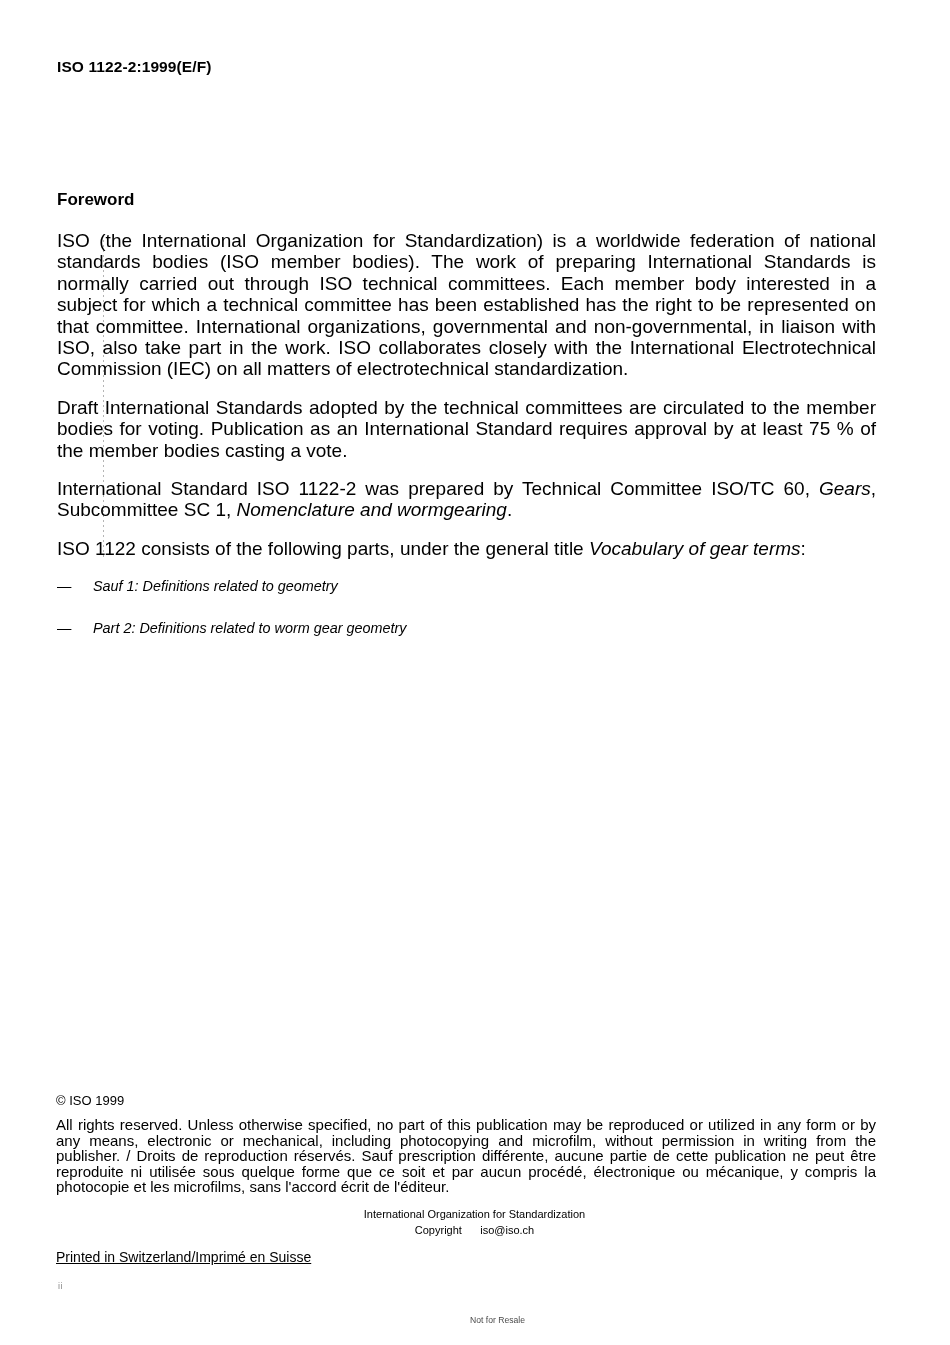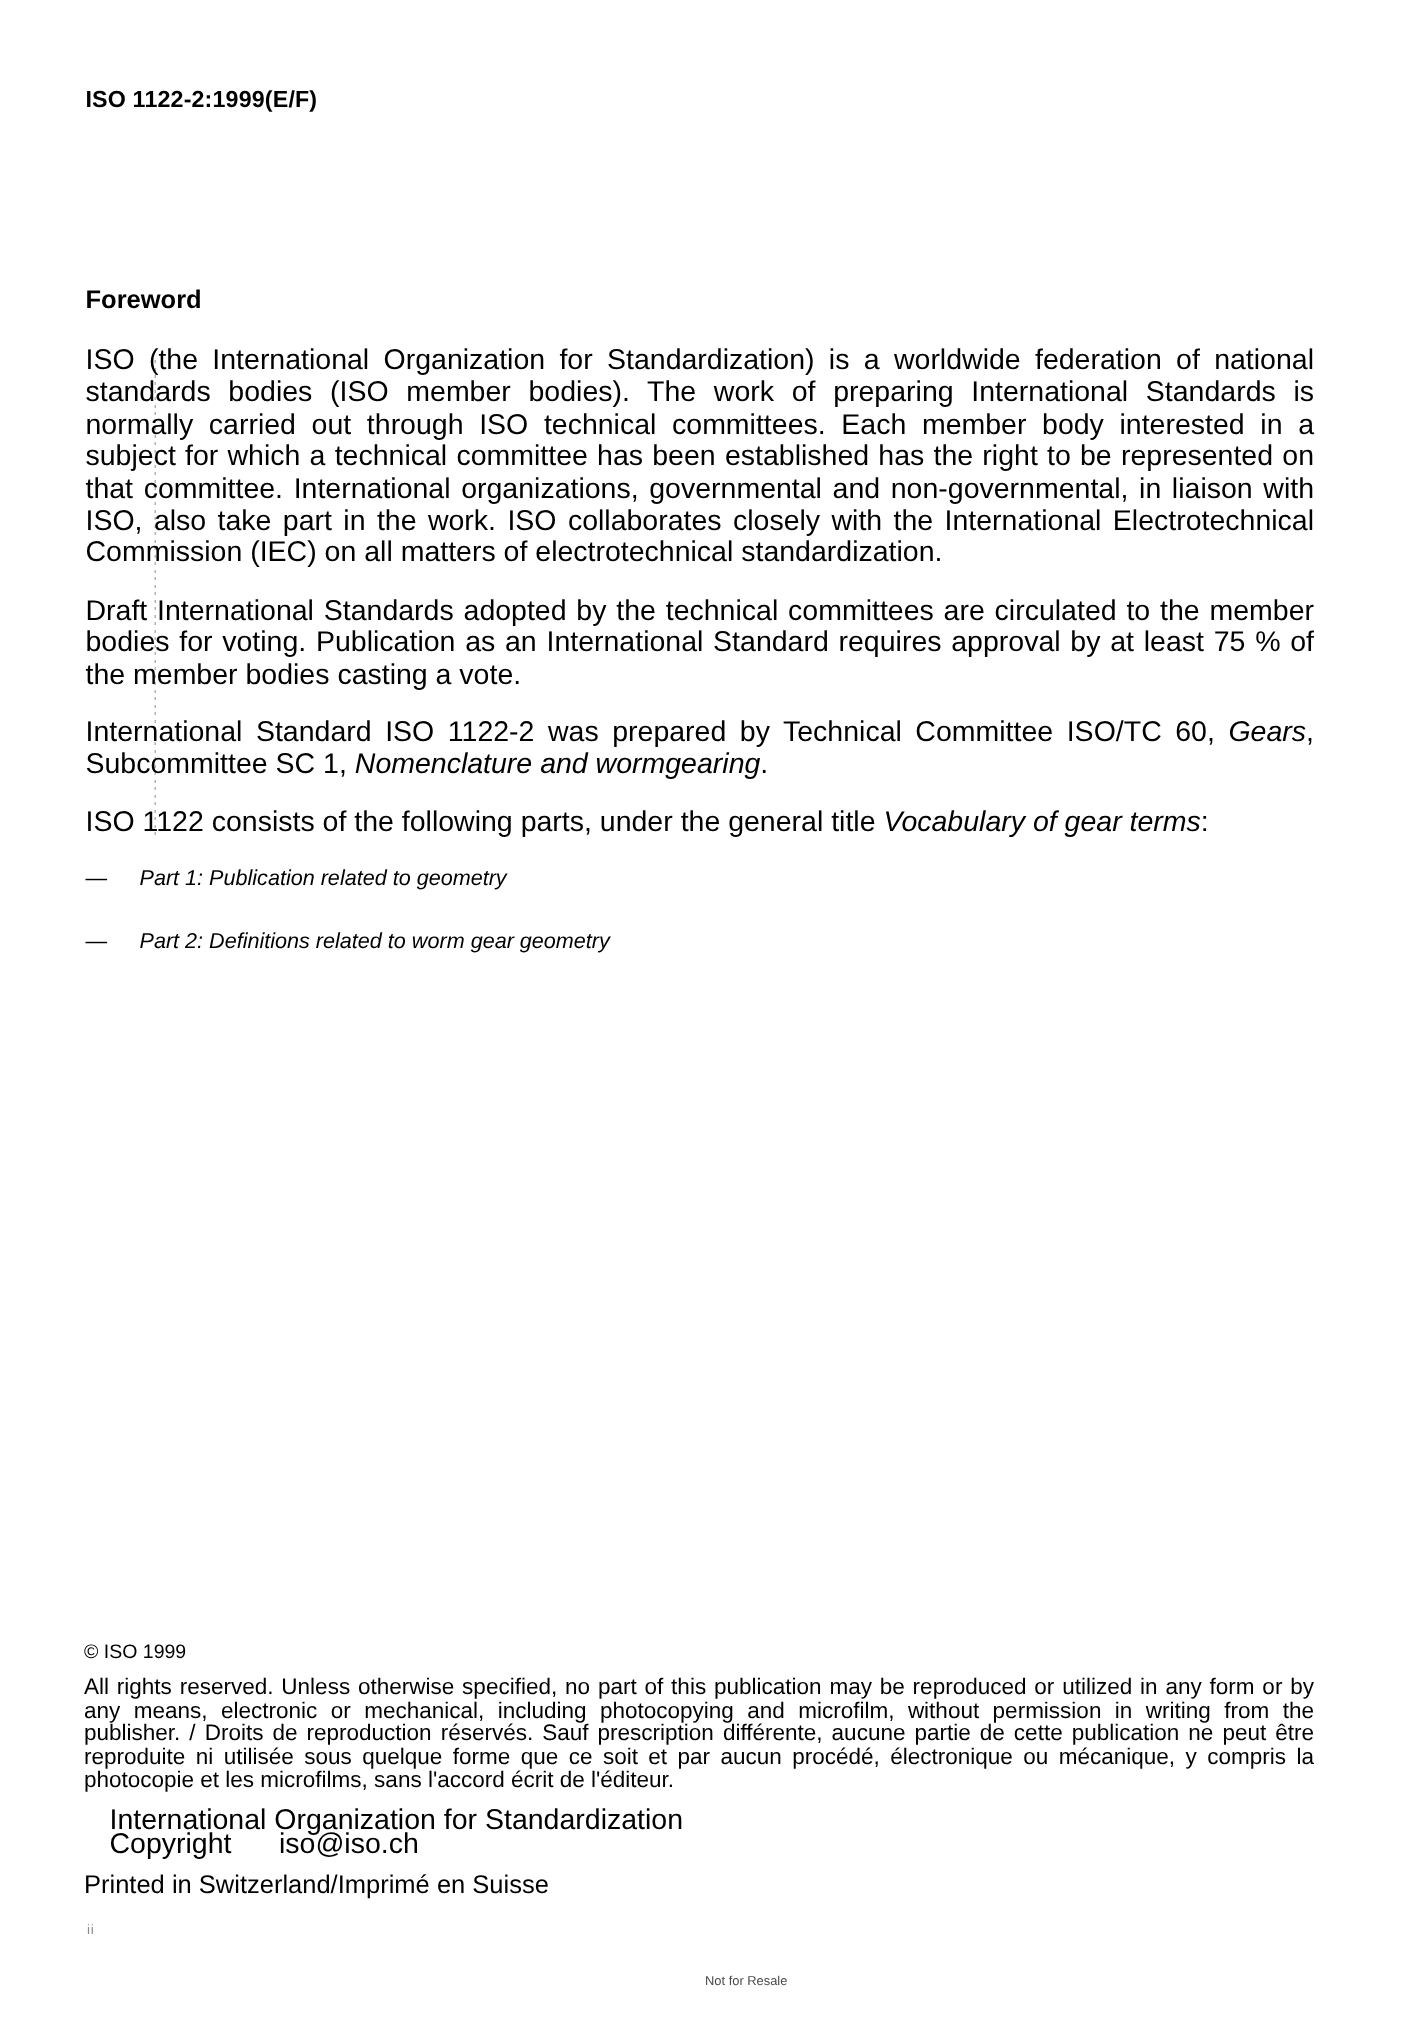--- a/index.html
+++ b/index.html
@@ -99,28 +99,30 @@
   }
   .copyright-text {
     font-size: 15px;
     line-height: 15.6px;
     text-align: justify;
     text-justify: inter-word;
     margin: 0 0 11px 0;
   }
   .address {
     margin-left: 17px;
-    font-size: 19px;
+    font-size: 11px;
     line-height: 16.4px;
     margin-bottom: 10px;
+    text-align: center;
   }
   .address-row { white-space: pre; }
   .printed {
-    font-size: 17px;
+    font-size: 14px;
     line-height: 16px;
+    text-decoration: underline;
   }
 
   
   .page-mark {
     position: absolute;
     left: 58px;
     top: 1281px;
     font-size: 9px;
     color: #8a8a8a;
     letter-spacing: 0.5px;
@@ -160,21 +162,21 @@
 
     <p class="para">Draft International Standards adopted by the technical committees are circulated to the member bodies for voting. Publication as an International Standard requires approval by at least 75 % of the member bodies casting a vote.</p>
 
     <p class="para"><span>International Standard ISO 1122-2 was prepared by Technical Committee ISO/TC 60, </span><i>Gears</i><span>, Subcommittee SC 1, </span><i>Nomenclature and wormgearing</i><span>.</span></p>
 
     <p class="para"><span>ISO 1122 consists of the following parts, under the general title </span><i>Vocabulary of gear terms</i><span>:</span></p>
 
     <div class="parts-list">
       <div class="part-item">
         <span class="part-dash">—</span>
-        <span class="part-text">Part 1: Publication related to geometry</span>
+        <span class="part-text">Sauf 1: Definitions related to geometry</span>
       </div>
       <div class="part-item">
         <span class="part-dash">—</span>
         <span class="part-text">Part 2: Definitions related to worm gear geometry</span>
       </div>
     </div>
 
   </div>
 
   <div class="copyright-block">

